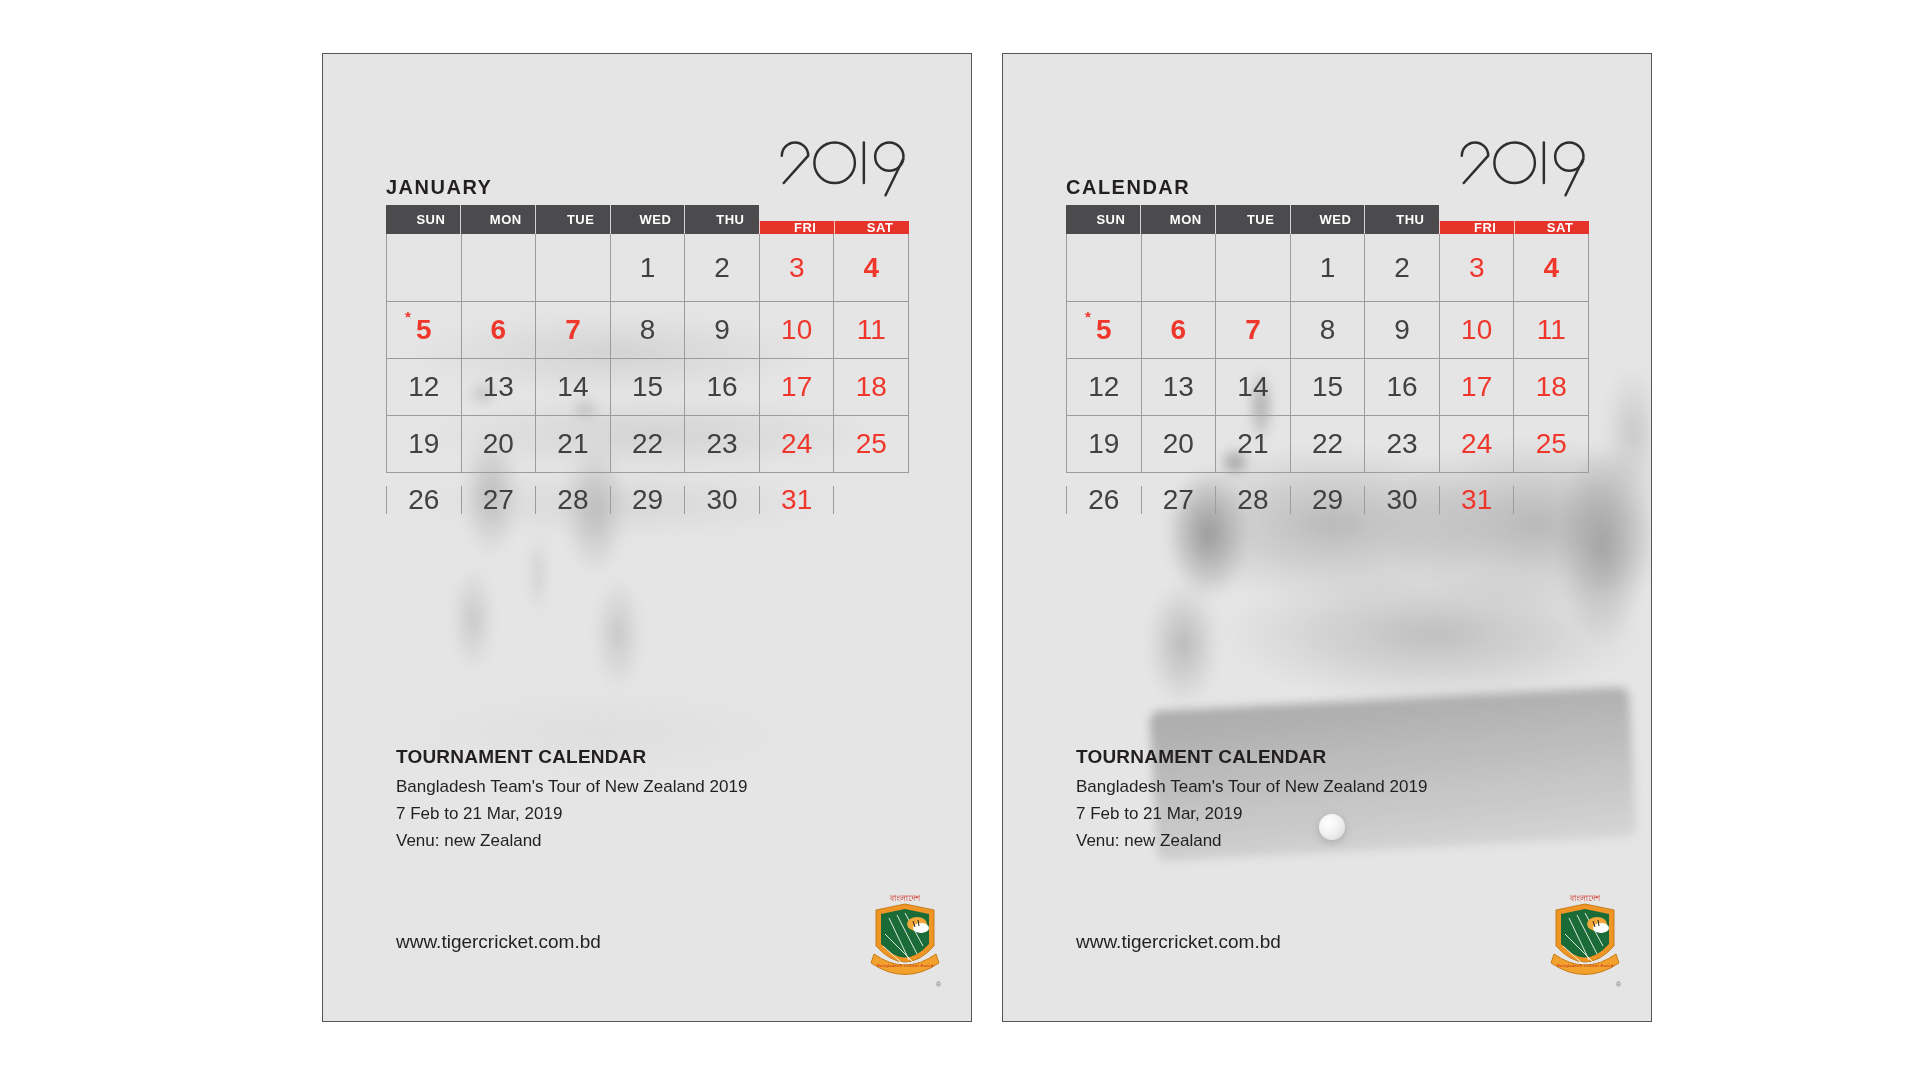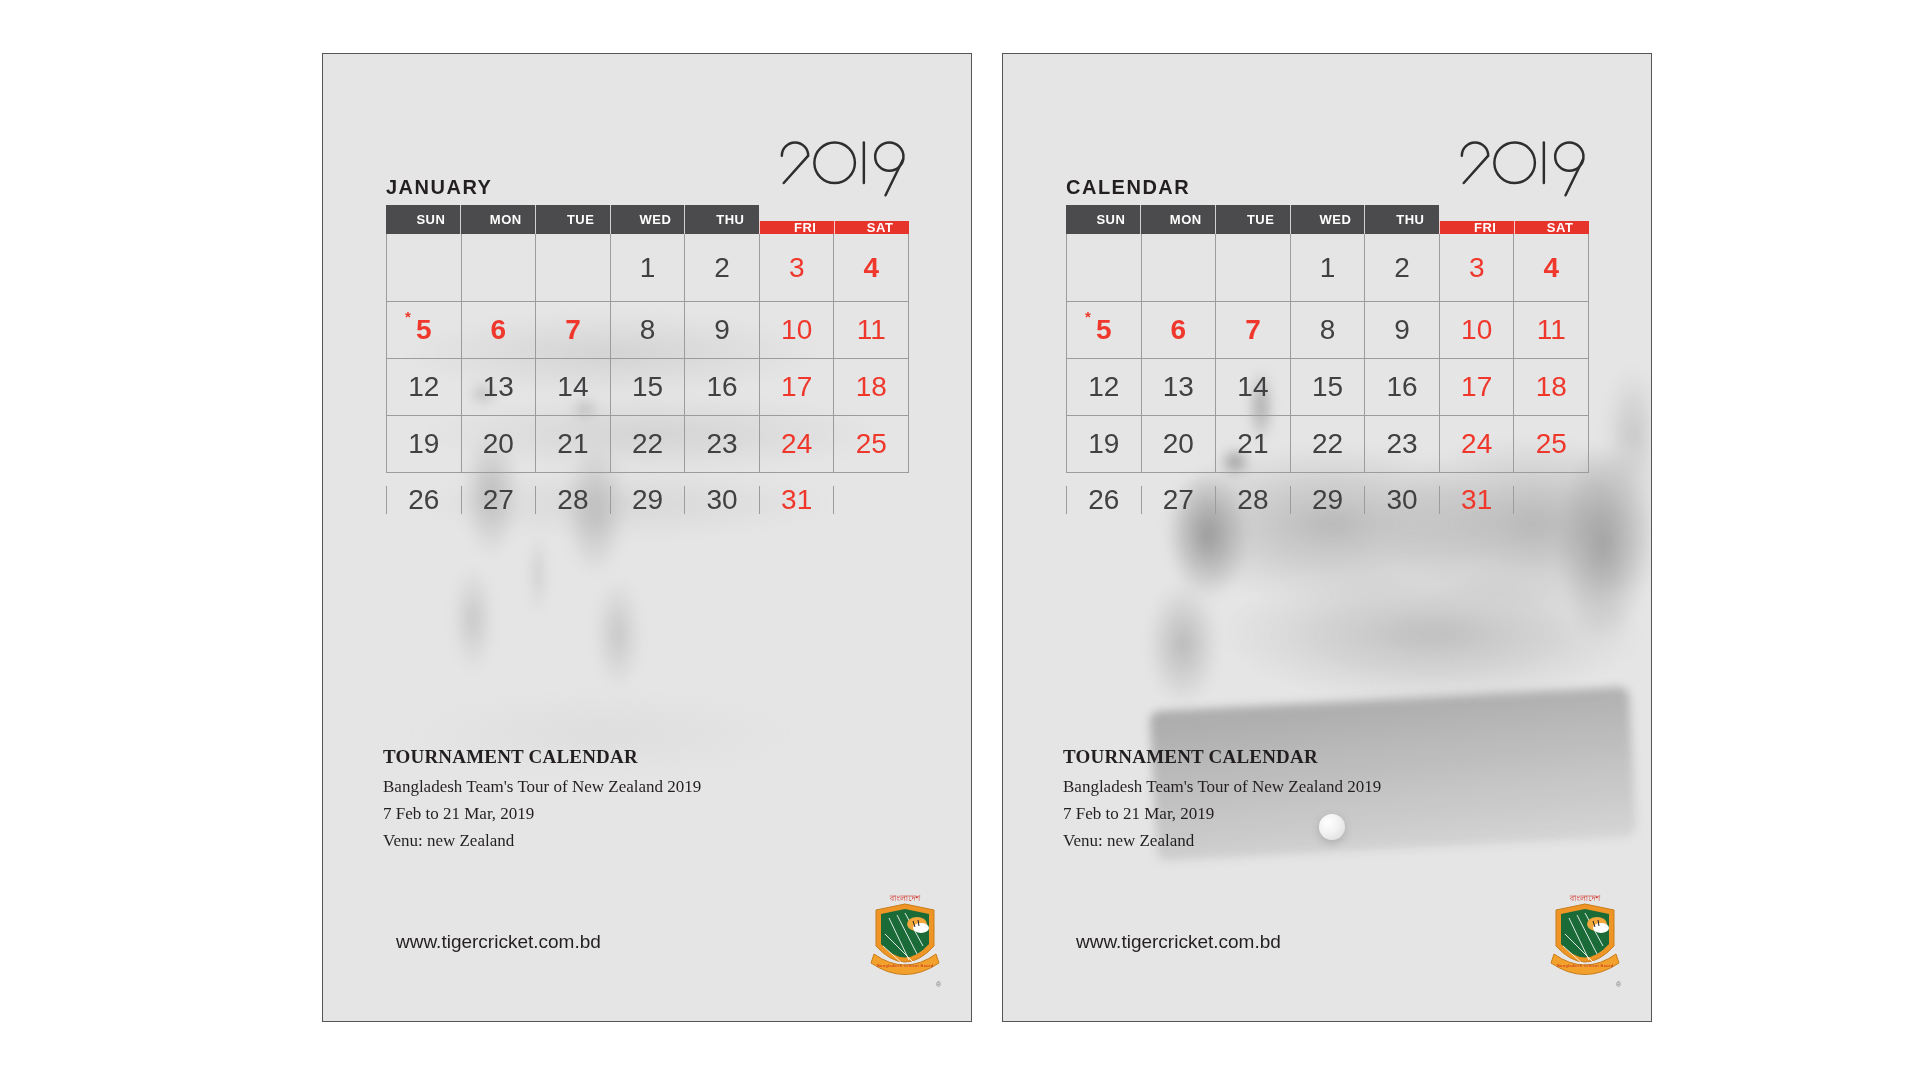--- a/index.html
+++ b/index.html
@@ -57,21 +57,21 @@
   .date-row.row-0{height:68px;}
   .date-row.row-4{height:54px;border-bottom:none;align-items:center;}
   .date-cell{flex:1;display:flex;align-items:center;justify-content:center;
     border-right:1px solid #9c9c9c;box-sizing:border-box;font-size:28px;color:#414042;}
   .date-cell:first-child{border-left:1px solid #9c9c9c;}
   .date-cell.red{color:#ef372c;}
   .date-cell.red-bold{color:#ef372c;font-weight:700;}
   .day{position:relative;line-height:1;}
   .marker{position:absolute;left:-11px;top:-7px;font-size:15px;font-weight:700;color:#ef372c;}
 
-  .info-block{position:absolute;left:60px;top:692px;color:#231f20;font-family:Liberation Serif, serif;}
+  .info-block{position:absolute;left:73px;top:692px;color:#231f20;}
   .info-title{font-size:19px;font-weight:700;margin:0 0 9px 0;letter-spacing:.2px;}
   .info-line{font-size:17px;margin:0 0 7px 0;}
 
   .website{position:absolute;left:73px;top:877px;font-size:19px;color:#231f20;}
 
   .logo{position:absolute;left:546px;top:836px;width:72px;height:100px;}
 </style>
 </head>
 <body>
 

